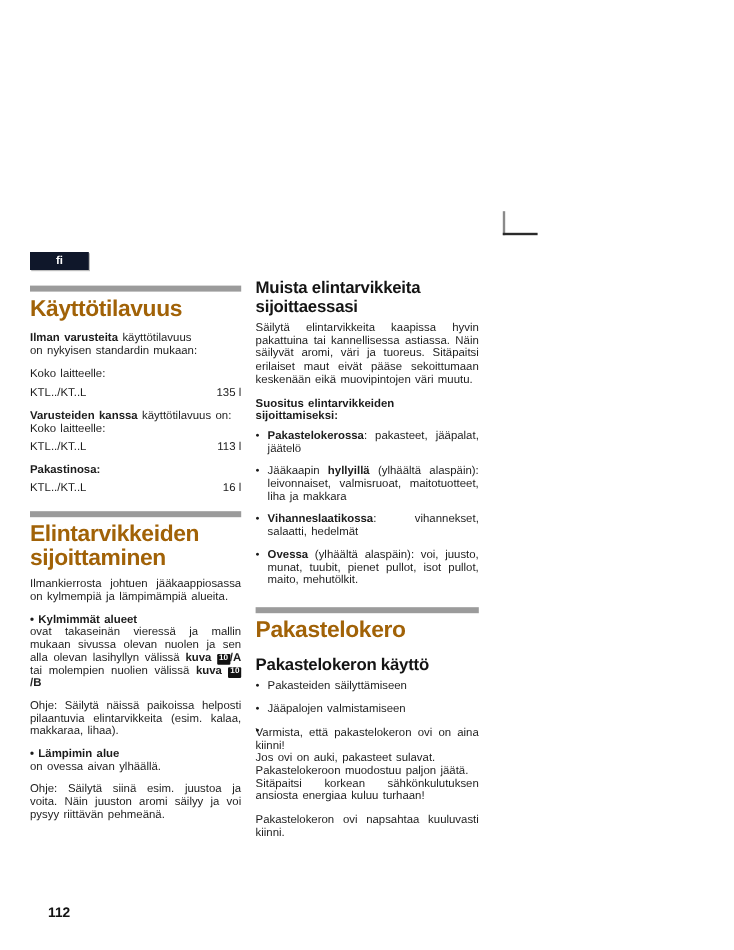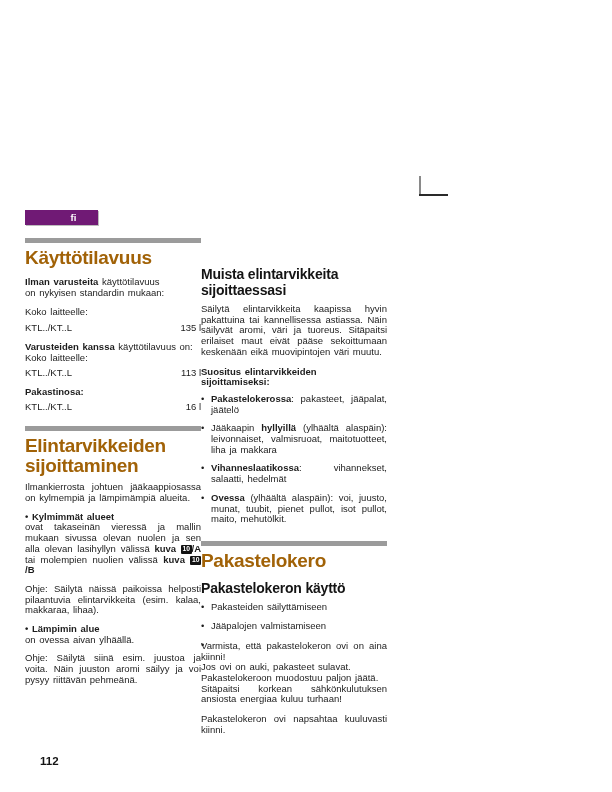--- a/index.html
+++ b/index.html
@@ -4,32 +4,31 @@
 <style>
   html,body { margin:0; padding:0; }
   body {
     width:612px; height:792px; position:relative;
     background:#ffffff; color:#1c1c1c;
     font-family:"Liberation Sans", sans-serif;
     overflow:hidden;
   }
   .lang-tab {
     position:absolute; left:25px; top:210px; width:49px; height:15px;
-    background:#701a75; color:#ffffff; font-size:9.5px; font-weight:bold;
+    background:#0f172a; color:#ffffff; font-size:9.5px; font-weight:bold;
     text-align:center; line-height:15px;
     box-shadow:1px 1px 0 #bdbdbd;
-    padding-left:24px;
   }
   .crop-mark { position:absolute; left:419px; top:176px; width:30px; height:20px; }
   .crop-mark .cm-v { position:absolute; left:0; top:0; width:2px; height:20px; background:#8a8a8a; }
   .crop-mark .cm-h { position:absolute; left:0; top:18px; width:29px; height:2px; background:#2a2a2a; }
 
   .col { position:absolute; }
   .col-left  { left:25px;  top:238px; width:176px; }
-  .col-right { left:201px; top:232px; width:186px;margin-top:35px; }
+  .col-right { left:213px; top:232px; width:186px; }
 
   .bar { height:5px; background:#9b9b9b; }
 
   h1 {
     font-size:19px; line-height:20px; margin:0; font-weight:bold;
     letter-spacing:-0.3px; color:#a16207;
   }
   h2 {
     font-size:14px; line-height:15.5px; margin:0; font-weight:bold;
     letter-spacing:-0.2px; color:#141414;

